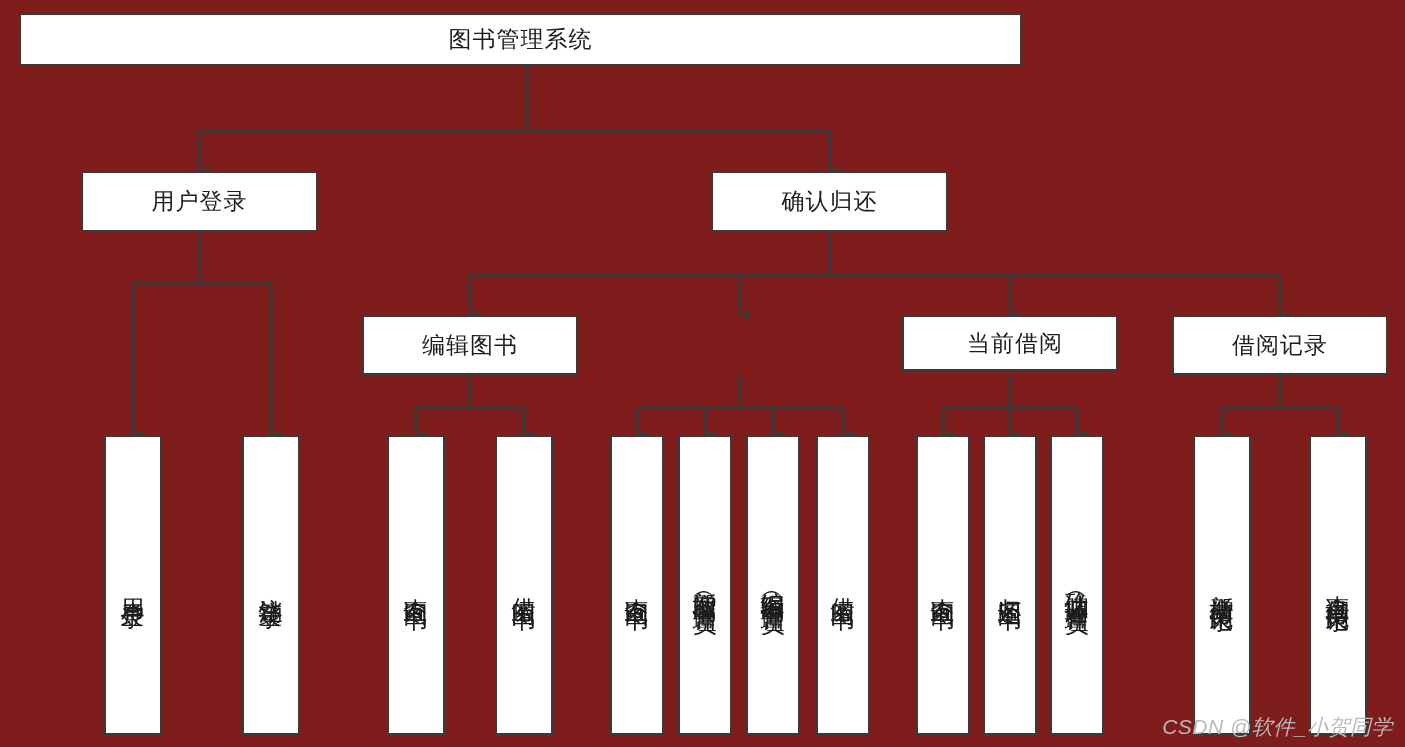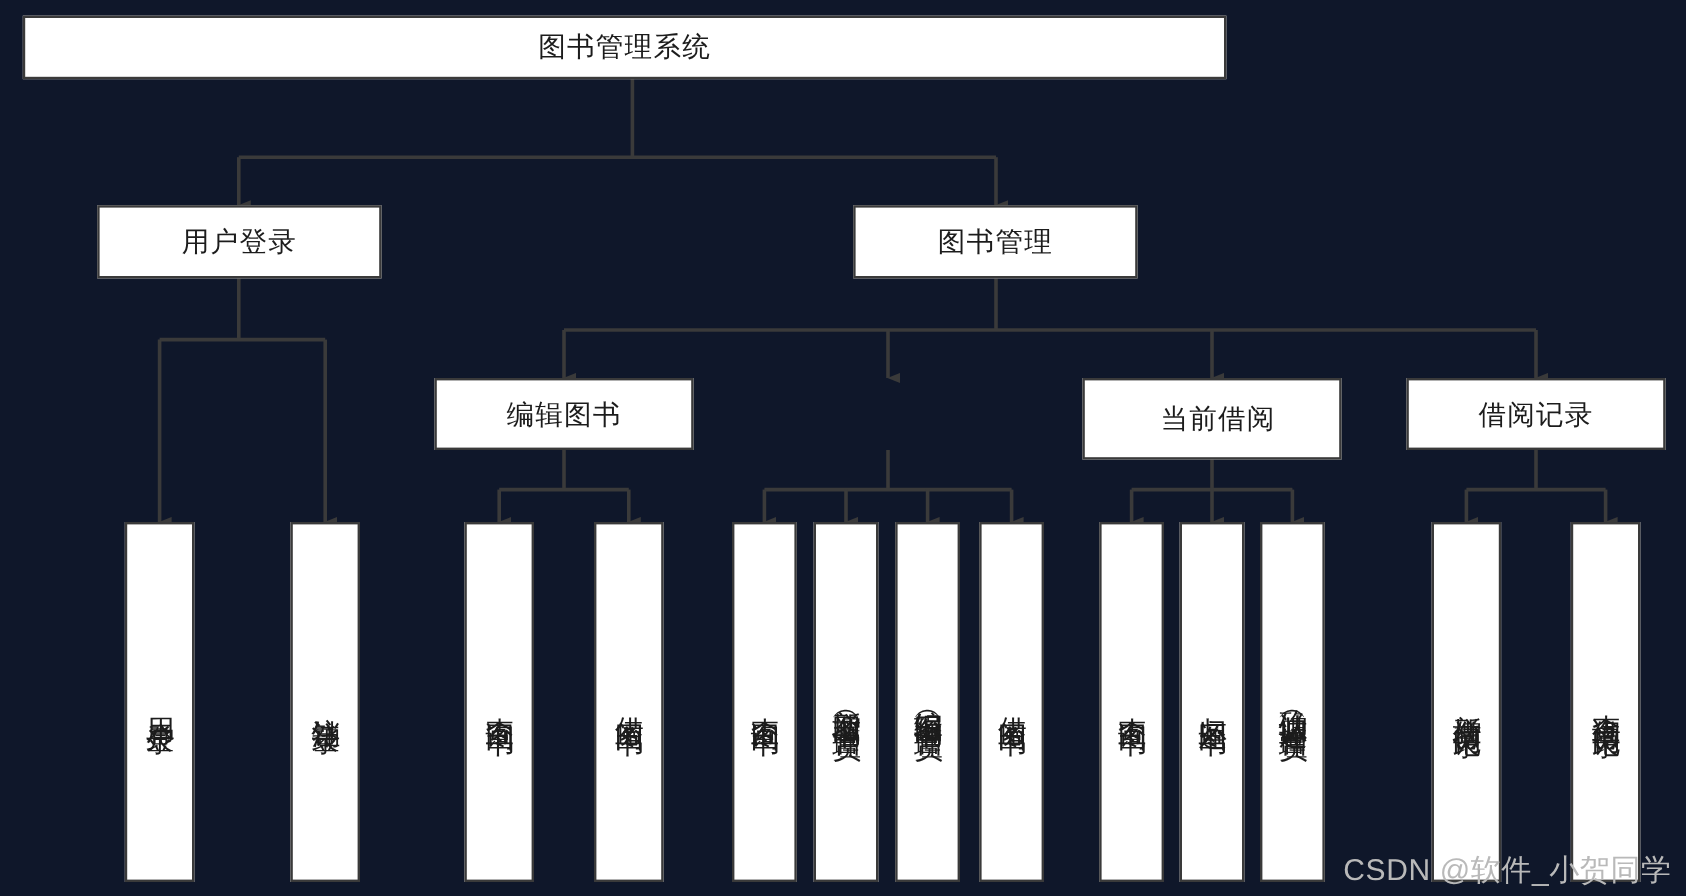--- a/index.html
+++ b/index.html
@@ -5,21 +5,21 @@
 <style>
   html,body{margin:0;padding:0;background:#ffffff;}
   body{
     font-family:"Liberation Sans","DejaVu Sans",sans-serif;
     color:#1a1a1a;
   }
   #stage{
     position:relative;
     width:1405px;
     height:747px;
-    background:#0f172a;
+    background:#7f1d1d;
     overflow:hidden;
   }
   #wires{
     position:absolute;
     left:0; top:0;
     width:1405px; height:747px;
     pointer-events:none;
   }
   .node{
     position:absolute;
@@ -48,25 +48,26 @@
     font-size:24px;
     line-height:1.05;
     letter-spacing:3px;
     white-space:nowrap;
     max-height:292px;
   }
   #watermark{
     position:absolute;
     right:12px;
     bottom:6px;
-    font-size:25px;
+    font-size:21px;
     color:#b9b9b9;
     letter-spacing:0.5px;
     z-index:6;
     white-space:nowrap;
+    font-style:italic;
   }
 </style>
 </head>
 <body>
 
 <div id="stage">
 
   <svg id="wires" viewBox="0 0 1405 747" width="1405" height="747" xmlns="http://www.w3.org/2000/svg">
     <defs>
       <marker id="arw" markerWidth="10" markerHeight="11" refX="4.2" refY="10" orient="auto" markerUnits="userSpaceOnUse">
@@ -118,27 +119,27 @@
   </svg>
 
   <div class="node" style="left:19px; top:13px; width:1003px; height:53px;">
     <span class="label">图书管理系统</span>
   </div>
 
   <div class="node" style="left:81px; top:171px; width:237px; height:61px;">
     <span class="label">用户登录</span>
   </div>
   <div class="node" style="left:711px; top:171px; width:237px; height:61px;">
-    <span class="label">图书管理</span>
+    <span class="label">确认归还</span>
   </div>
 
   <div class="node" style="left:362px; top:315px; width:216px; height:60px;">
     <span class="label">编辑图书</span>
   </div>
-  <div class="node" style="left:902px; top:315px; width:216px; height:68px;padding-left:10px;">
+  <div class="node" style="left:902px; top:315px; width:216px; height:56px;padding-left:10px;">
     <span class="label">当前借阅</span>
   </div>
   <div class="node" style="left:1172px; top:315px; width:216px; height:60px;">
     <span class="label">借阅记录</span>
   </div>
 
   <div class="node leaf" style="left:104px; top:435px; width:58px; height:300px;">
     <span class="label">用户登录</span>
   </div>
   <div class="node leaf" style="left:242px; top:435px; width:58px; height:300px;">

